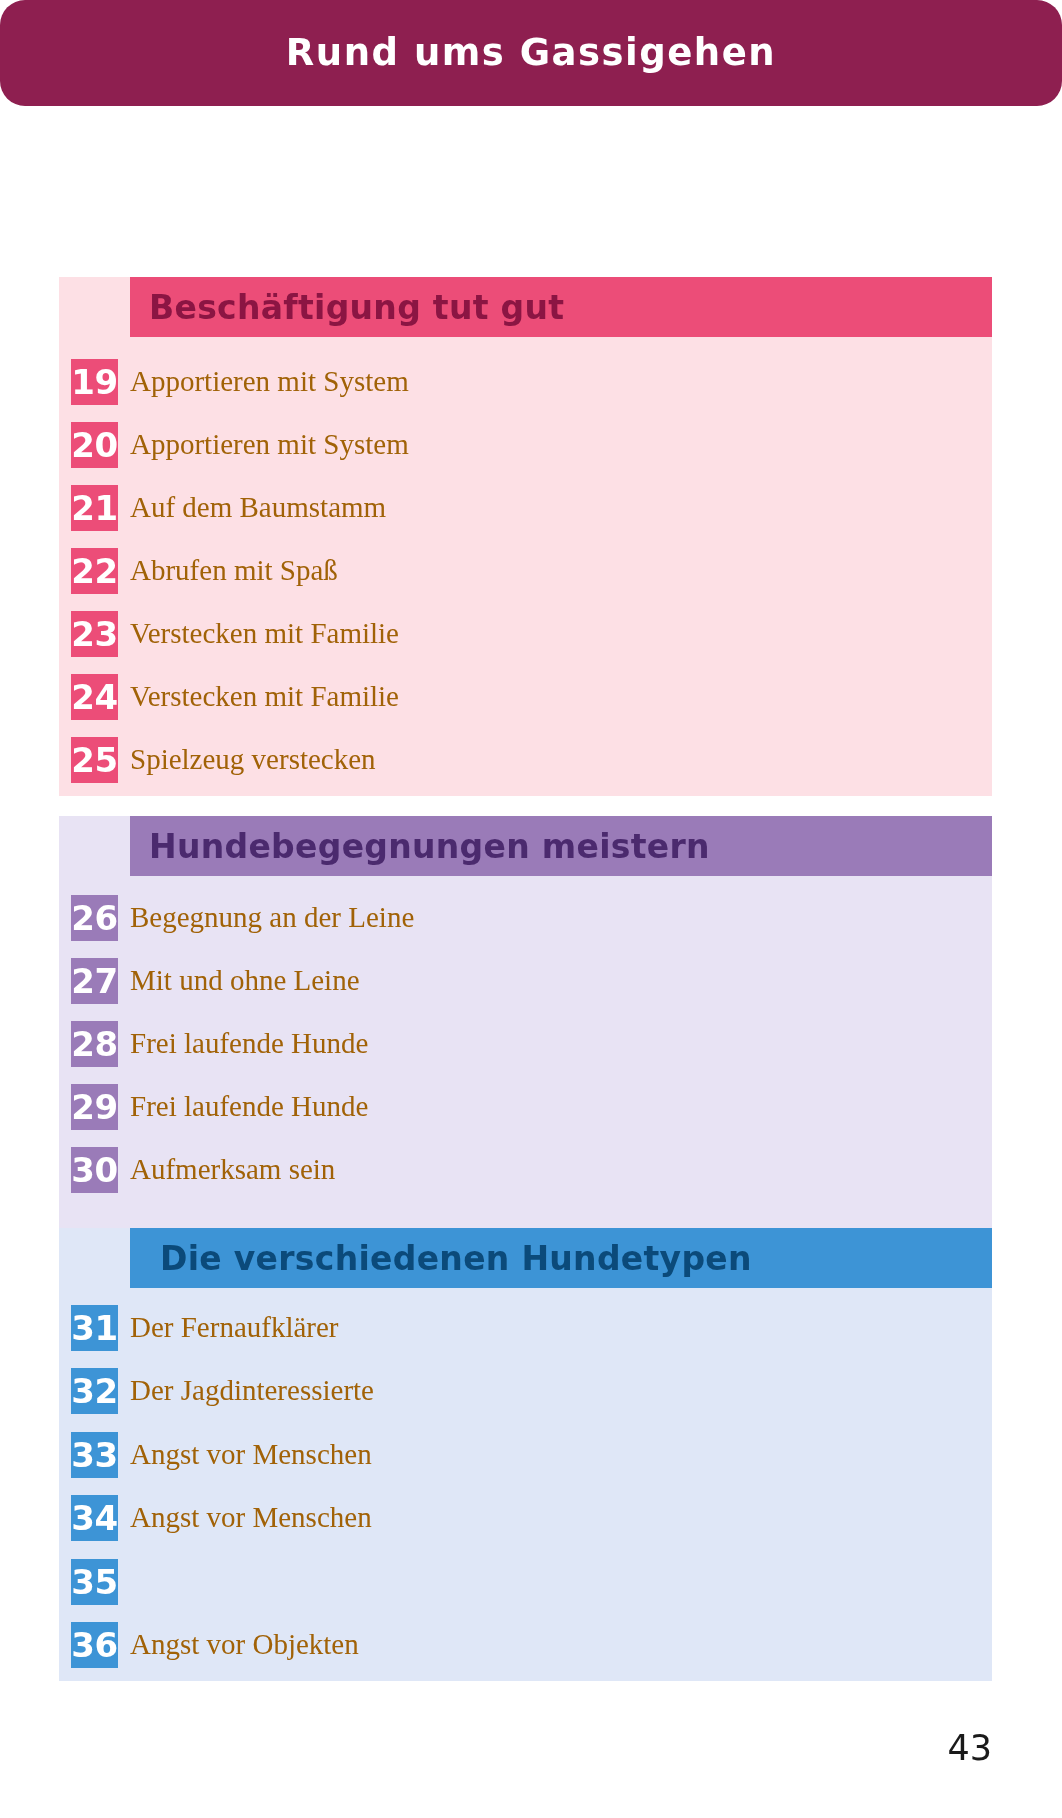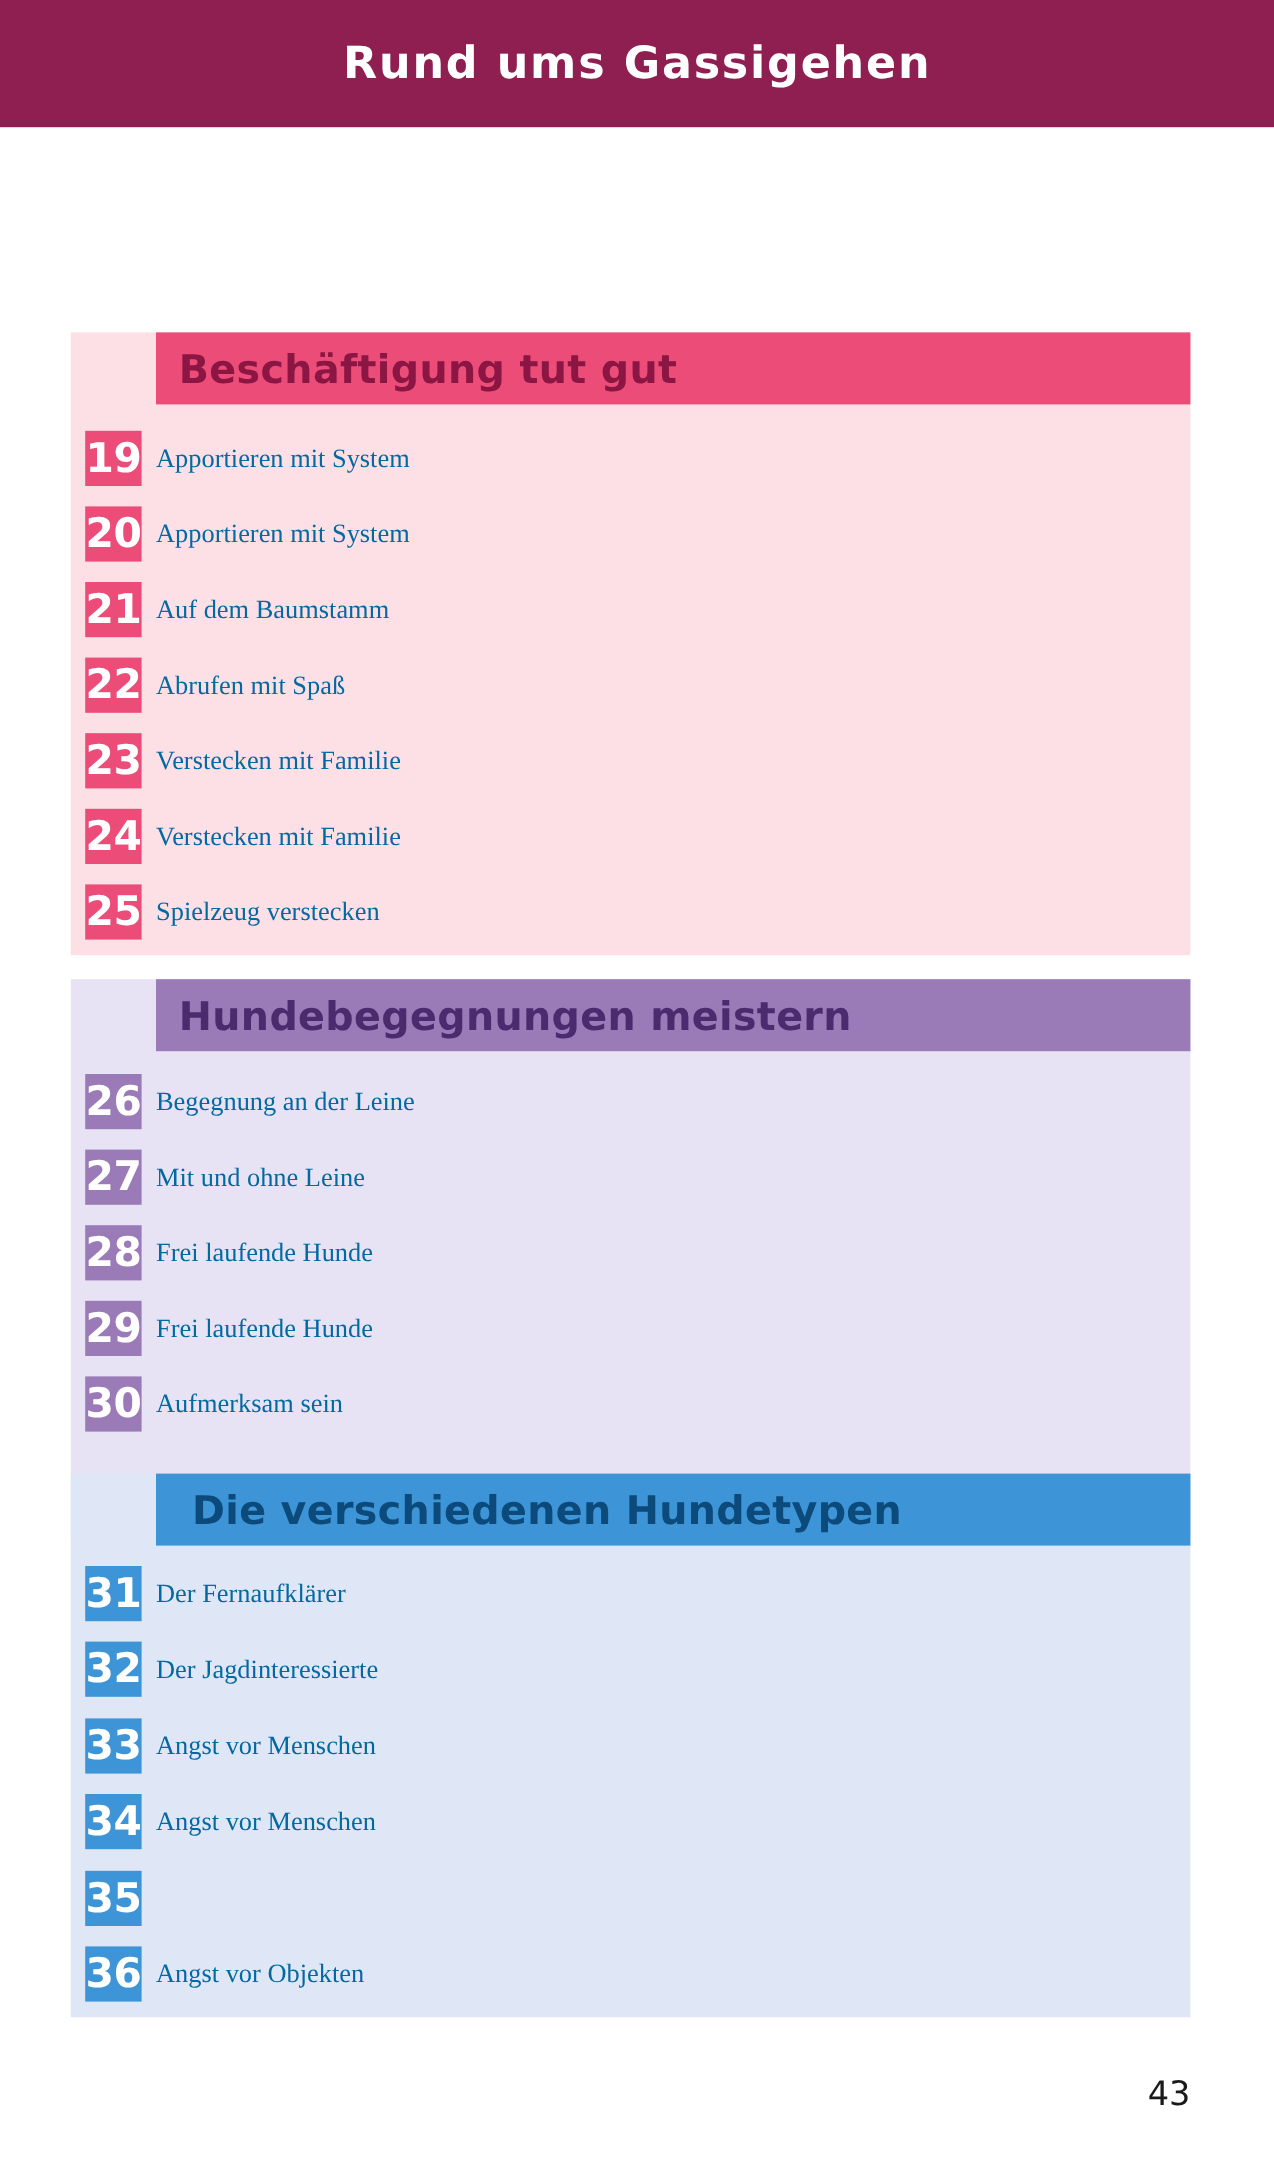--- a/index.html
+++ b/index.html
@@ -4,21 +4,21 @@
 <style>
   html, body { margin: 0; padding: 0; }
   body {
     width: 1062px; height: 1818px; position: relative; overflow: hidden;
     background: #ffffff;
     font-family: "DejaVu Sans", sans-serif;
   }
   .top-header {
     position: absolute; left: 0; top: 0; width: 1062px; height: 106px;
     background: #8e1f50;
-    display: flex; align-items: center; justify-content: center;
+    display: flex; align-items: center; justify-content: center; border-radius: 25px;
   }
   .top-header .title {
     color: #ffffff; font-family: "DejaVu Sans", sans-serif;
     font-size: 37px; font-weight: bold; letter-spacing: 1.5px;
     margin-top: -2px;
   }
   .section {
     position: absolute; left: 59px; width: 933px;
   }
   .section-head {
@@ -35,21 +35,21 @@
     position: absolute; left: 0; height: 47px; display: flex; align-items: center;
   }
   .badge {
     width: 47px; height: 46px; display: flex; align-items: center; justify-content: center;
     color: #ffffff; font-family: "DejaVu Sans", sans-serif; font-weight: bold; font-size: 34px;
     letter-spacing: -0.5px;
   }
   .row-text {
     margin-left: 12px;
     font-family: "Liberation Serif", "DejaVu Serif", serif;
-    font-size: 22px; color: #0369a1;
+    font-size: 29px; color: #a16207;
     white-space: nowrap;
   }
   
   .s1 { top: 277px; height: 519px; background: #fde0e5; }
   .s1 .section-head { background: #ec4d78; }
   .s1 .label { color: #8b1543; }
   .s1 .badge { background: #ec4d78; }
   .s1 .rows { top: 81px; }
   
   .s2 { top: 816px; height: 467px; background: #e8e3f4; text-align: center; }
@@ -58,21 +58,21 @@
   .s2 .badge { background: #9a7bb8; }
   .s2 .rows { top: 78px; }
   
   .s3 { top: 1228px; height: 453px; background: #dfe7f7; }
   .s3 .section-head { background: #3d94d6; }
   .s3 .label { color: #0b4a7a; padding-left: 30px; }
   .s3 .badge { background: #3d94d6; }
   .s3 .rows { top: 76px; }
   .page-number {
     position: absolute; right: 70px; top: 1728px;
-    font-family: "DejaVu Sans", sans-serif; font-size: 28px; color: #1a1a1a;
+    font-family: "DejaVu Sans", sans-serif; font-size: 35px; color: #1a1a1a;
   }
 </style>
 </head>
 <body>
 
 <div class="top-header">
   <span class="title">Rund ums Gassigehen</span>
 </div>
 
 <div class="section s1">

